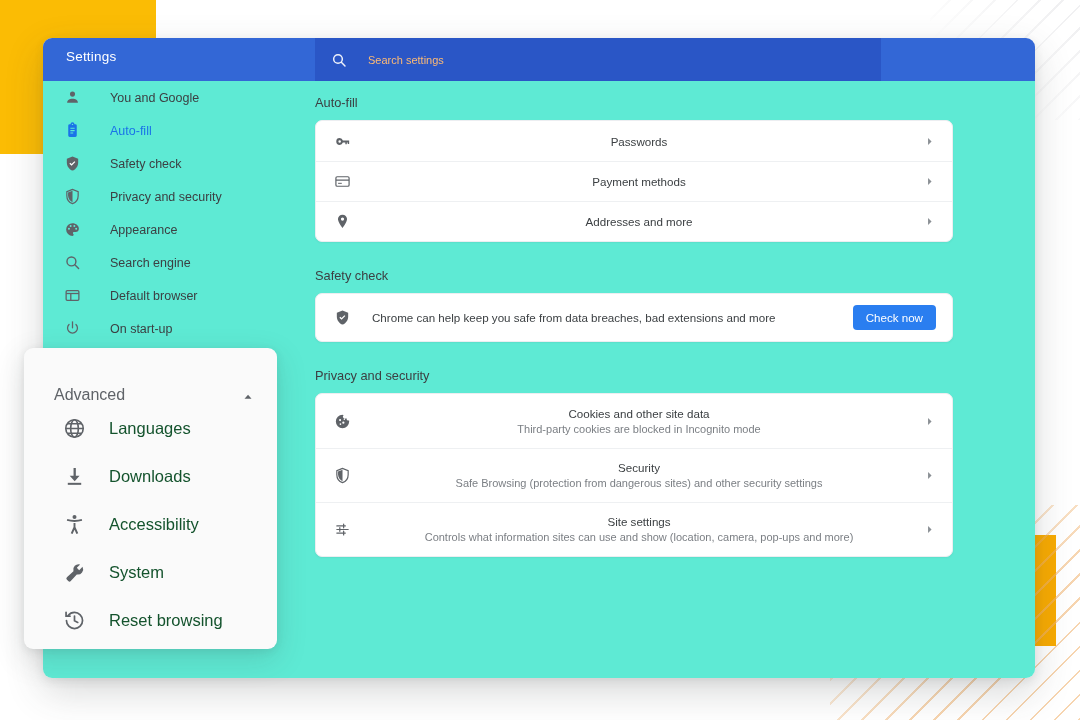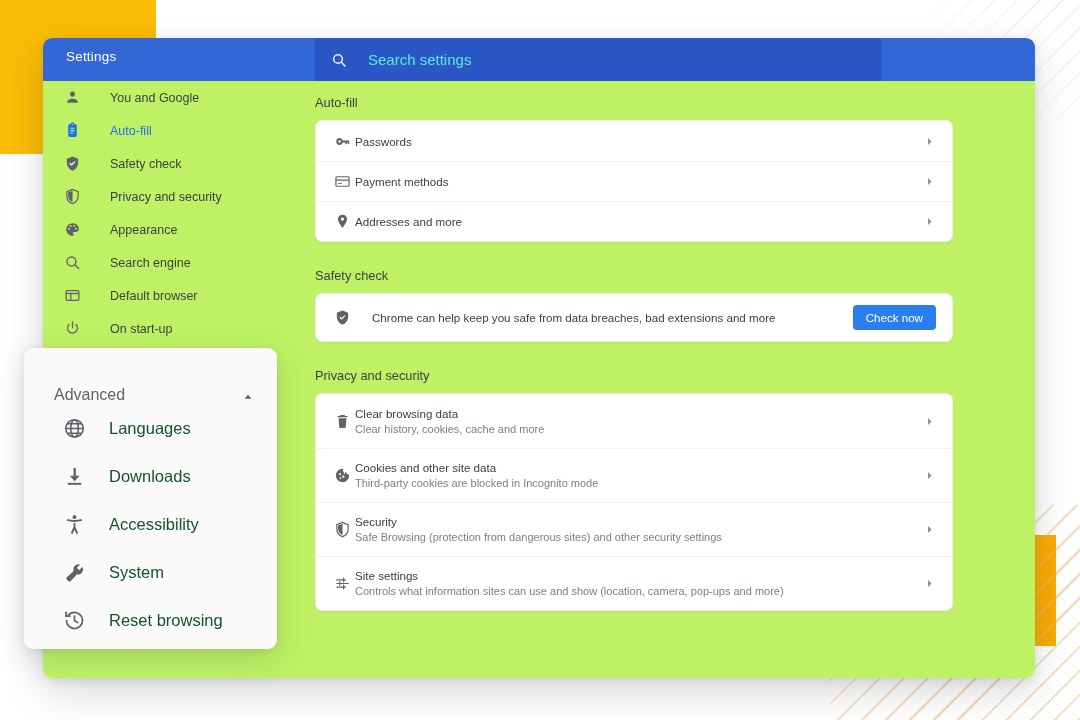--- a/index.html
+++ b/index.html
@@ -77,28 +77,28 @@
     position: absolute; left: 272px; top: 0px;
     width: 566px; height: 43px;
     background: #2a56c6;
     display: flex; align-items: center;
     padding-left: 16px;
     cursor: text;
   }
   .searchbar .sicon { width: 16px; height: 16px; flex: 0 0 auto; opacity: .92; }
   .search-placeholder {
     margin-left: 21px;
-    color: #5eead4;
-    font-size: 15px;
+    color: #fdba74;
+    font-size: 11px;
   }
 
   .content {
     position: absolute; left: 0; top: 43px;
     width: 992px; height: 597px;
-    background: #bef264;
+    background: #5eead4;
   }
 
   
   .sidebar {
     position: absolute; left: 0; top: 0;
     width: 253px; height: 597px;
   }
   .nav-item {
     position: relative;
     height: 33px;
@@ -148,21 +148,21 @@
     border-top: 1px solid #eef0f2;
     cursor: pointer;
   }
   .row:first-child { border-top: none; }
   .row .r-icon {
     width: 18px; height: 18px;
     flex: 0 0 18px;
     display: flex; align-items: center; justify-content: center;
     color: #5f6368;
   }
-  .row .r-text { margin-left: 4px; flex: 1 1 auto; min-width: 0; }
+  .row .r-text { margin-left: 4px; flex: 1 1 auto; min-width: 0; text-align: center; }
   .row .r-title {
     font-size: 11.6px;
     color: #3c4043;
     line-height: 15px;
     white-space: nowrap;
   }
   .row .r-sub {
     font-size: 11px;
     color: #7b7f84;
     line-height: 15px;
@@ -410,36 +410,20 @@
                   <path d="M12 2L4 5.2v5.6c0 5 3.4 9.6 8 11.2 4.6-1.6 8-6.2 8-11.2V5.2z"></path>
                   <path d="M10.7 15.3L7.6 12.2l1.3-1.3 1.8 1.8 4-4 1.3 1.3z" fill="#ffffff"></path>
                 </svg>
               </span>
               <span class="s-text">Chrome can help keep you safe from data breaches, bad extensions and more</span>
               <button class="btn-primary">Check now</button>
             </div>
           </div>
           <div class="section-title" style="margin-top: 26px;">Privacy and security</div>
           <div class="card">
-            <div class="row two-line">
-              <span class="r-icon">
-                <svg viewBox="0 0 24 24" width="17" height="17" fill="#5f6368">
-                  <path d="M9.3 2.8h5.4l1 1.4H19v1.9H5V4.2h3.3zM6.4 7.3h11.2l-.9 12.1a1.8 1.8 0 01-1.8 1.7H9.1a1.8 1.8 0 01-1.8-1.7z"></path>
-                </svg>
-              </span>
-              <span class="r-text">
-                <div class="r-title">Clear browsing data</div>
-                <div class="r-sub">Clear history, cookies, cache and more</div>
-              </span>
-              <span class="chev">
-                <svg viewBox="0 0 24 24" width="13" height="13" fill="#8a8f94">
-                  <path d="M9.4 5.6L15.8 12l-6.4 6.4z"></path>
-                </svg>
-              </span>
-            </div>
             <div class="row two-line">
               <span class="r-icon">
                 <svg viewBox="0 0 24 24" width="17" height="17" fill="#5f6368">
                   <path d="M12 2.6a9.4 9.4 0 109.4 9.4c0-.5 0-1-.1-1.5a2.9 2.9 0 01-3.8-3.3A2.9 2.9 0 0113.5 3a9.6 9.6 0 00-1.5-.4z"></path>
                   <circle cx="8.6" cy="10" r="1.5" fill="#ffffff"></circle>
                   <circle cx="13.2" cy="13.6" r="1.6" fill="#ffffff"></circle>
                   <circle cx="9.1" cy="15.6" r="1.2" fill="#ffffff"></circle>
                   <circle cx="14.6" cy="8.9" r="1" fill="#ffffff"></circle>
                 </svg>
               </span>

